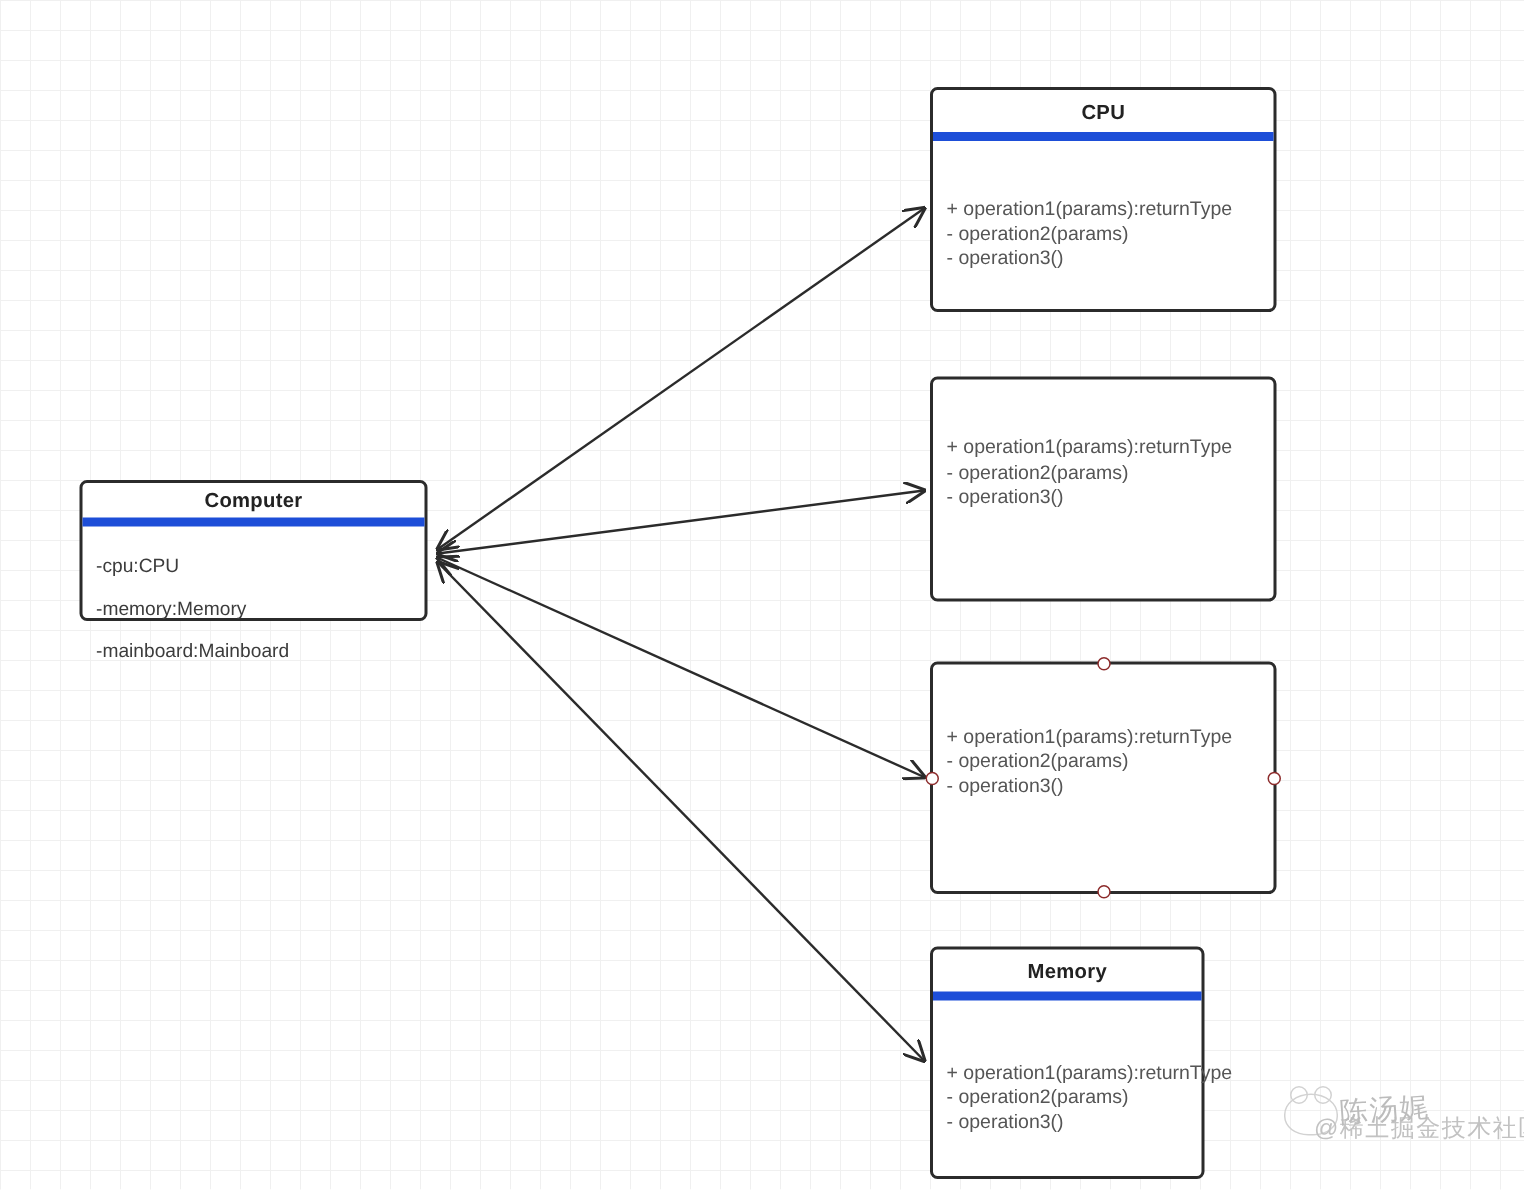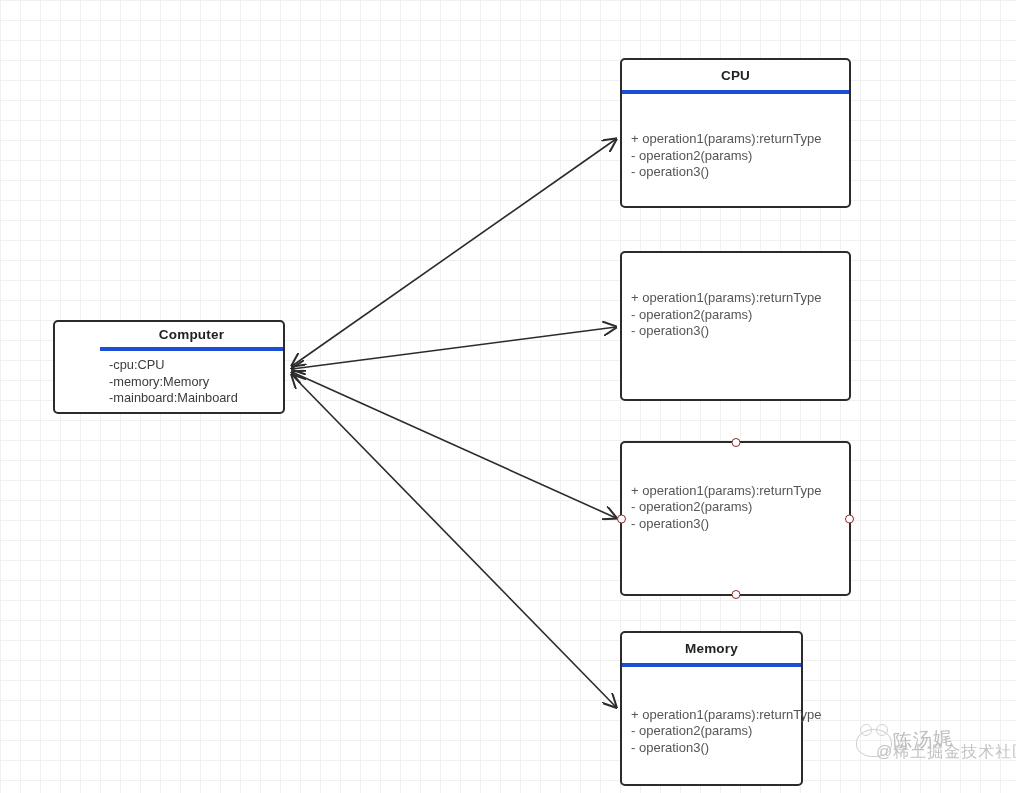--- a/index.html
+++ b/index.html
@@ -52,21 +52,21 @@
     border-radius: 5px;
     overflow: visible;
   }
   .uml-title {
     box-sizing: border-box;
     width: 100%;
     text-align: center;
     font-weight: bold;
     font-size: 13.5px;
     color: #222222;
-    border-bottom: 4px solid #1d4ed8;
+    border-bottom: 6px solid #1d4ed8;
     display: flex;
     align-items: center;
     justify-content: center;
     letter-spacing: .2px;
   }
   .uml-body {
     box-sizing: border-box;
     width: 100%;
     padding: 6px 9px 4px 9px;
     display: flex;
@@ -80,23 +80,23 @@
     padding-bottom: 0;
   }
   .uml-line {
     font-size: 13px;
     line-height: 16.5px;
     color: #555555;
     white-space: nowrap;
   }
 
   
-  #box-computer { left: 53px; top: 320px; width: 232px; height: 94px; padding-left: 45px; }
+  #box-computer { left: 53px; top: 320px; width: 232px; height: 94px; }
   #box-computer .uml-title { height: 29px; }
-  #box-computer .uml-line { color: #3c3c3c; line-height: 16.5px; font-size: 12.8px; }
+  #box-computer .uml-line { color: #3c3c3c; line-height: 16.5px; font-size: 12.8px; margin-top: 12px; }
 
   
   #box-cpu       { left: 620px; top: 58px;  width: 231px; height: 150px; }
   #box-disk      { left: 620px; top: 251px; width: 231px; height: 150px; }
   #box-mainboard { left: 620px; top: 441px; width: 231px; height: 155px; }
   #box-memory    { left: 620px; top: 631px; width: 183px; height: 155px; }
   .right-box .uml-title { height: 34px; }
 
   
   .handle {

